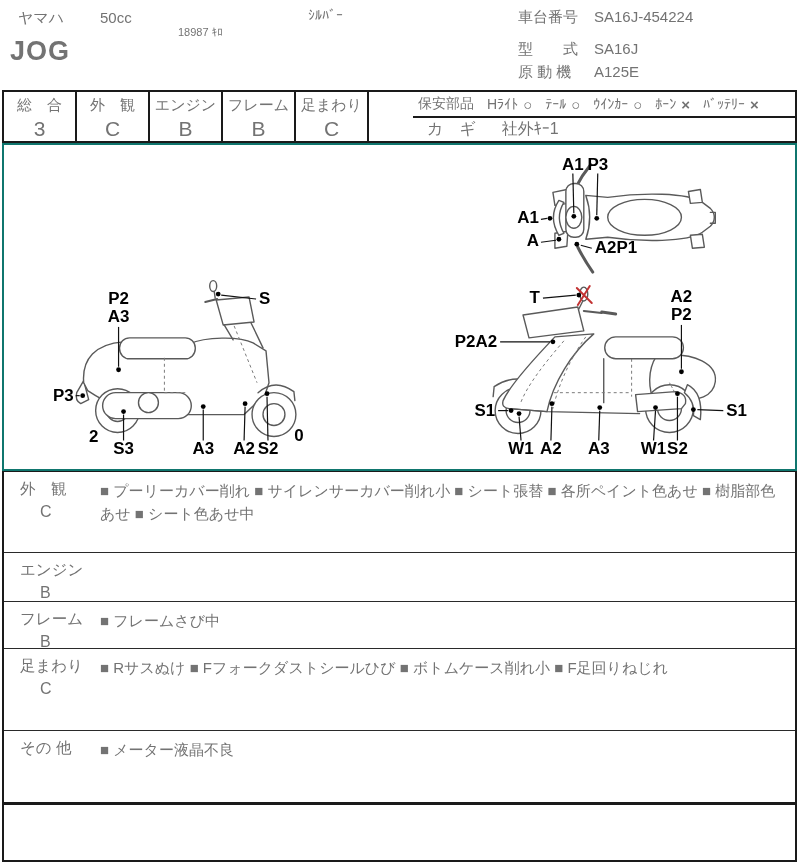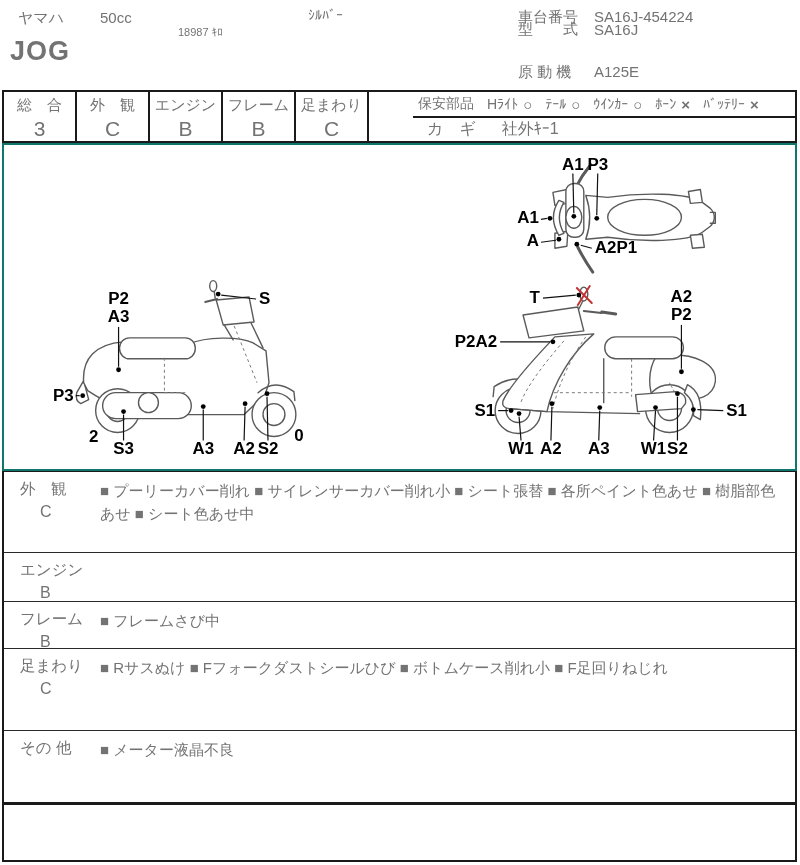--- a/index.html
+++ b/index.html
@@ -63,21 +63,21 @@
   <span class="abs h-maker">ヤマハ</span>
   <span class="abs h-disp">50cc</span>
   <span class="abs h-mile">18987 ｷﾛ</span>
   <span class="abs h-color">ｼﾙﾊﾞｰ</span>
   <span class="abs h-model">JOG</span>
 
   <div class="abs h-field" style="top:8px;">
     <span class="h-lab">車台番号</span>
     <span class="h-val">SA16J-454224</span>
   </div>
-  <div class="abs h-field" style="top:20px;align-items:center;">
+  <div class="abs h-field" style="top:40px;">
     <span class="h-lab">型　　式</span>
     <span class="h-val">SA16J</span>
   </div>
   <div class="abs h-field" style="top:63px;">
     <span class="h-lab">原 動 機</span>
     <span class="h-val">A125E</span>
   </div>
 
   <div class="abs ratings">
     <div class="rcell">

